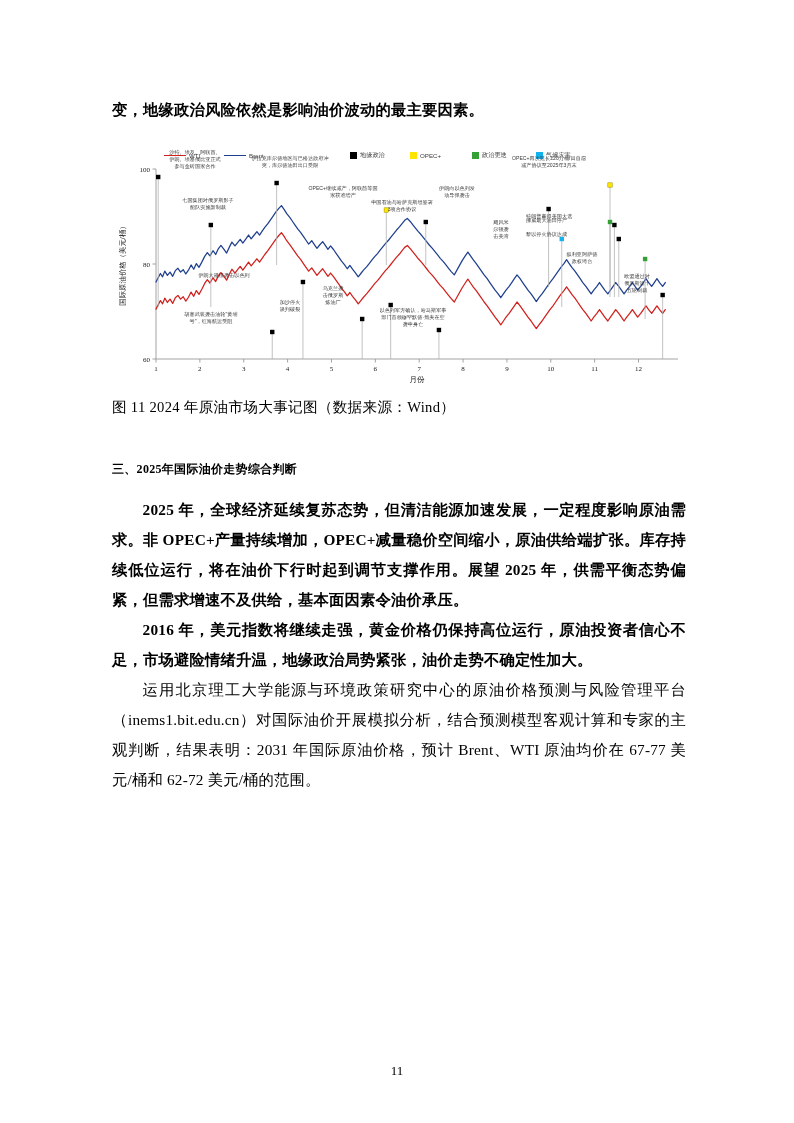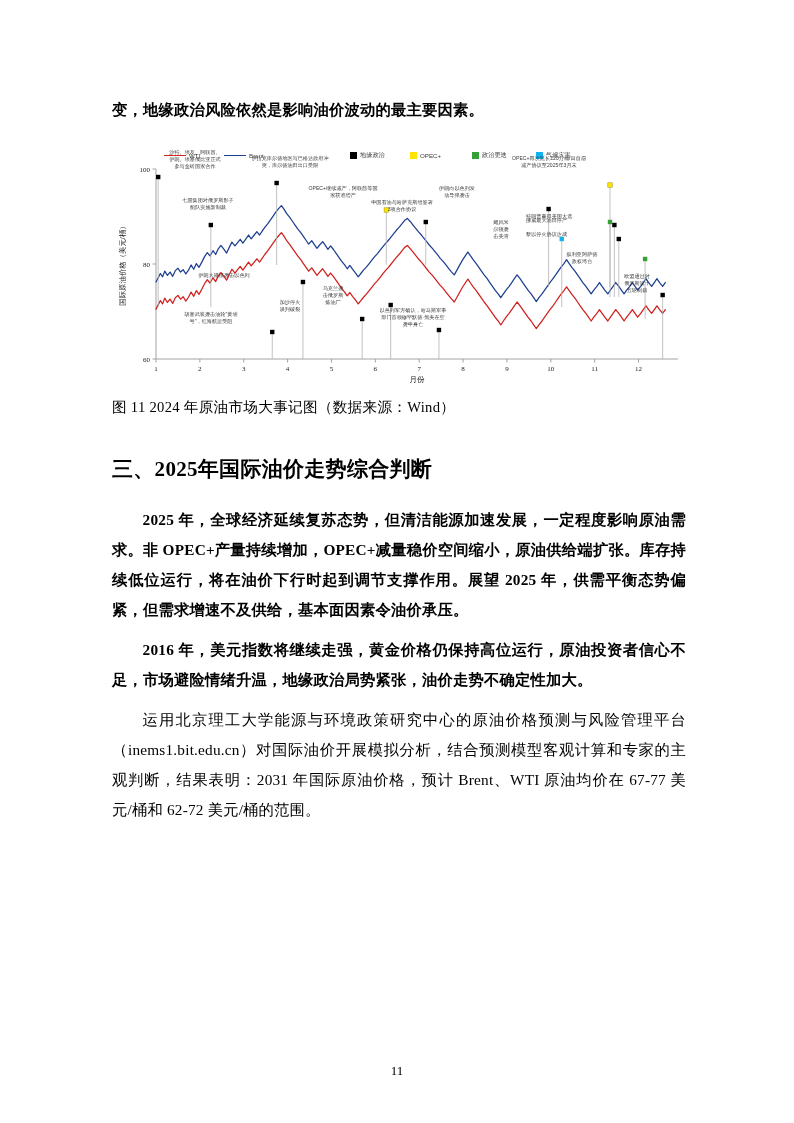--- a/index.html
+++ b/index.html
@@ -25,24 +25,24 @@
 
   
   .para {
     font-size: 15.3px;
     line-height: 30px;
     text-align: justify;
     letter-spacing: 0.2px;
     margin: 0;
   }
   .para-bold { font-weight: bold; }
-  .para-indent { text-indent: 2em; margin-top: 10px; }
+  .para-indent { text-indent: 2em; }
 
   .heading {
-    font-size: 21px;
+    font-size: 12px;
     font-weight: bold;
     line-height: 32px;
     margin: 0;
     letter-spacing: 0.3px;
   }
 
   .spacer-lg { height: 34px; }
   .spacer-sm { height: 10px; }
 
   

